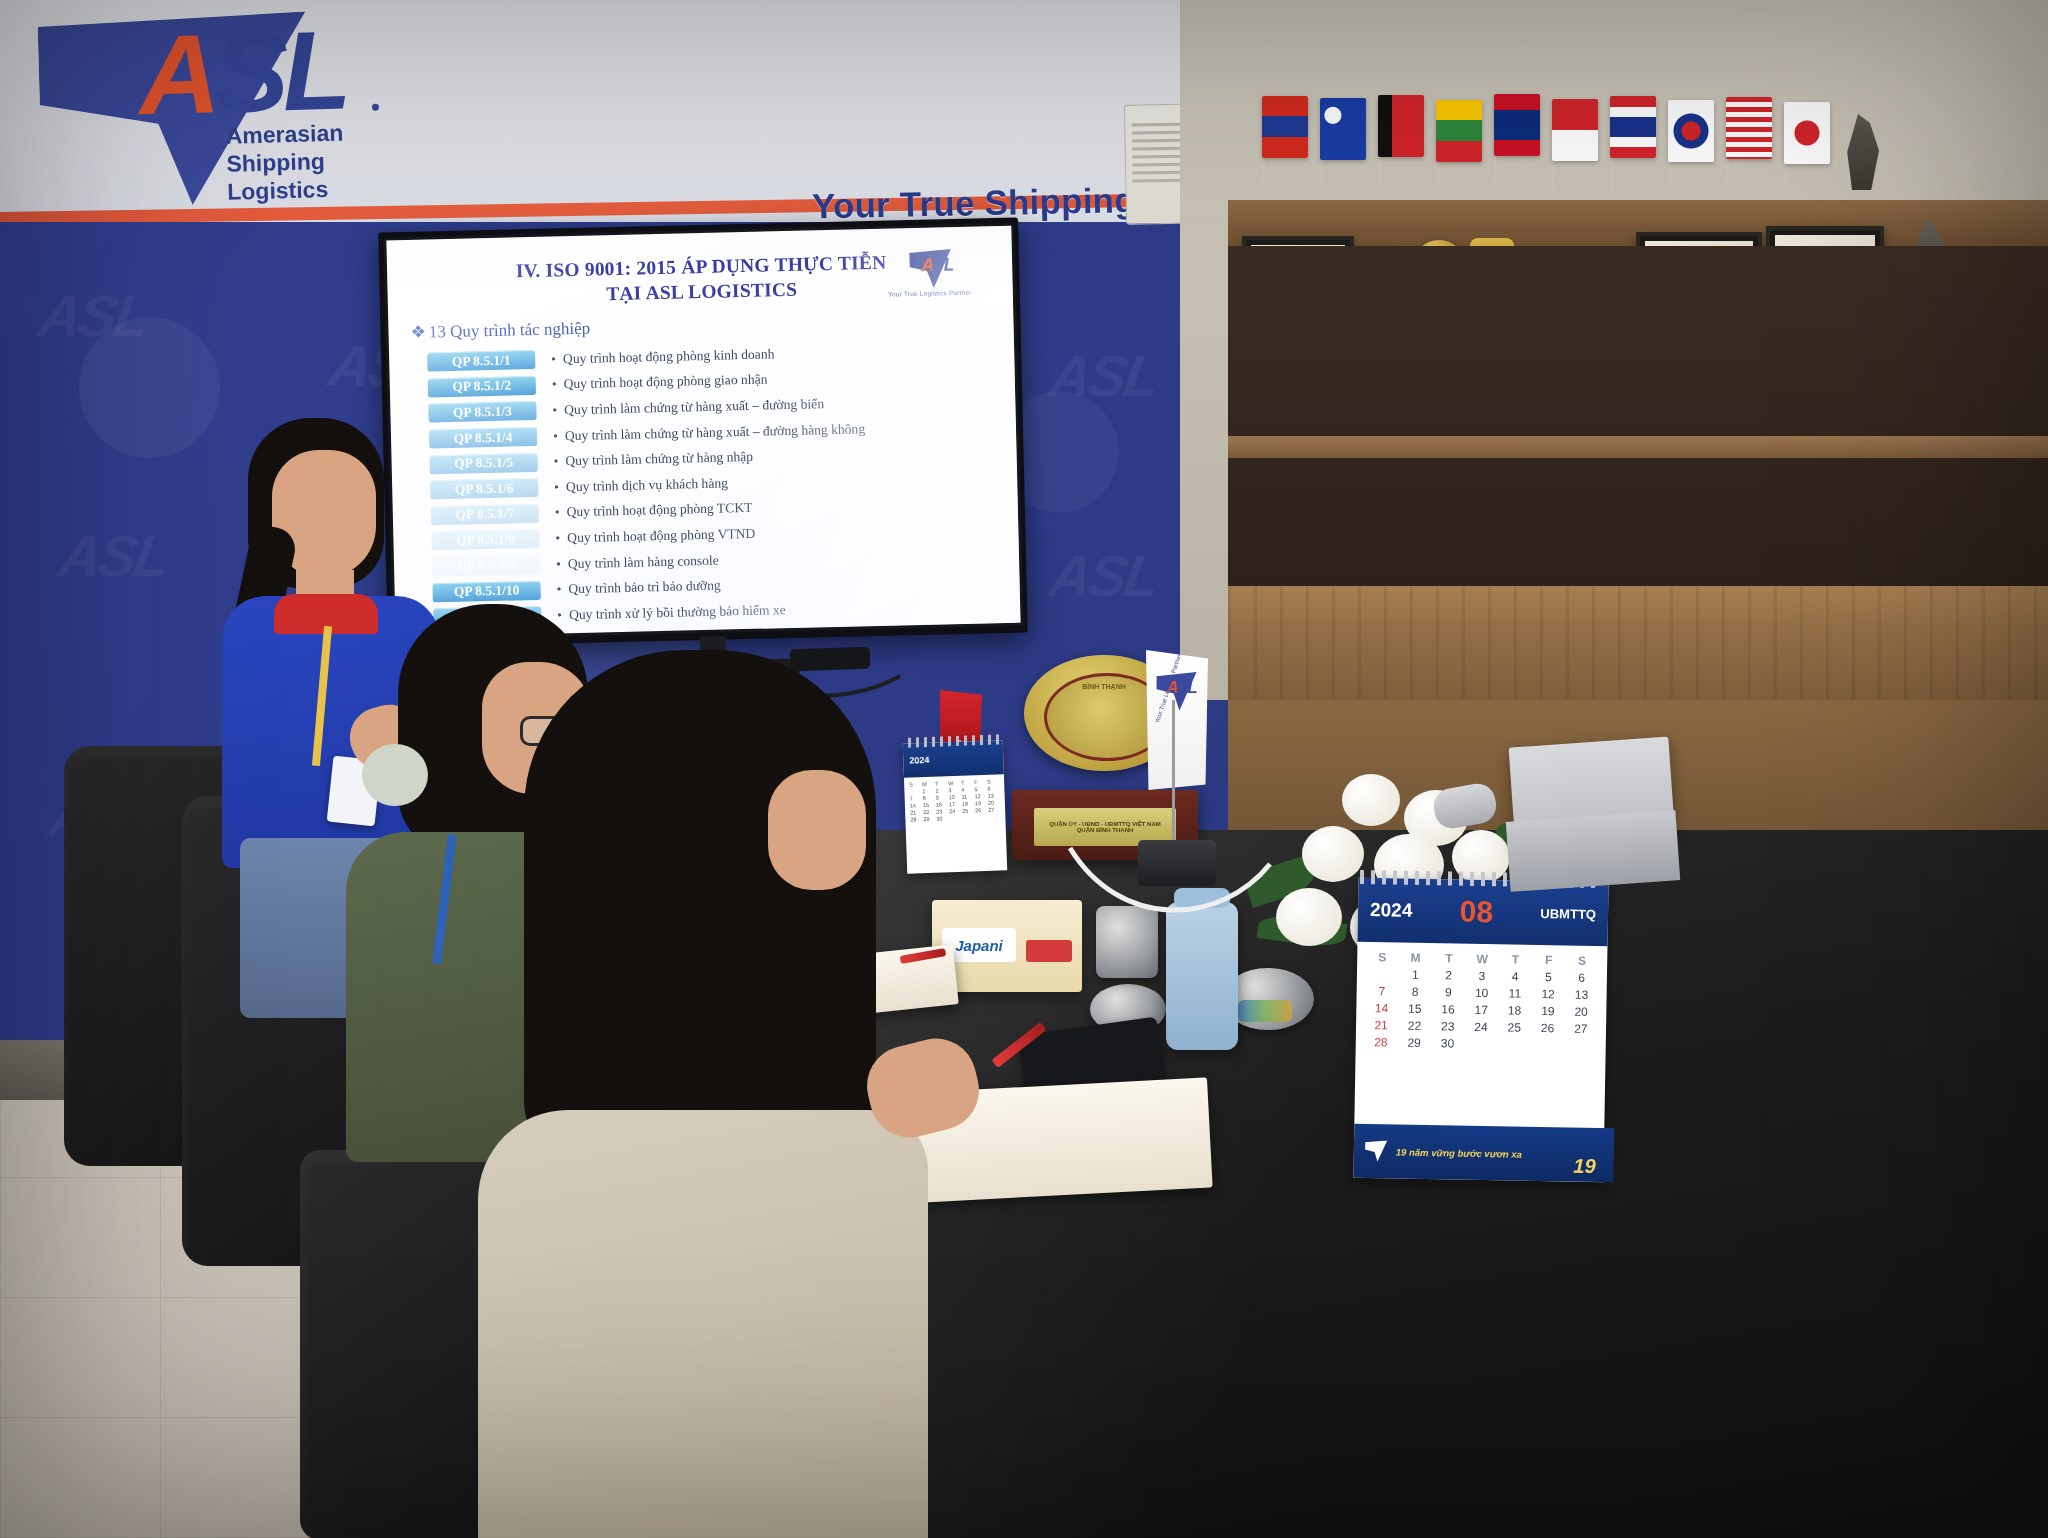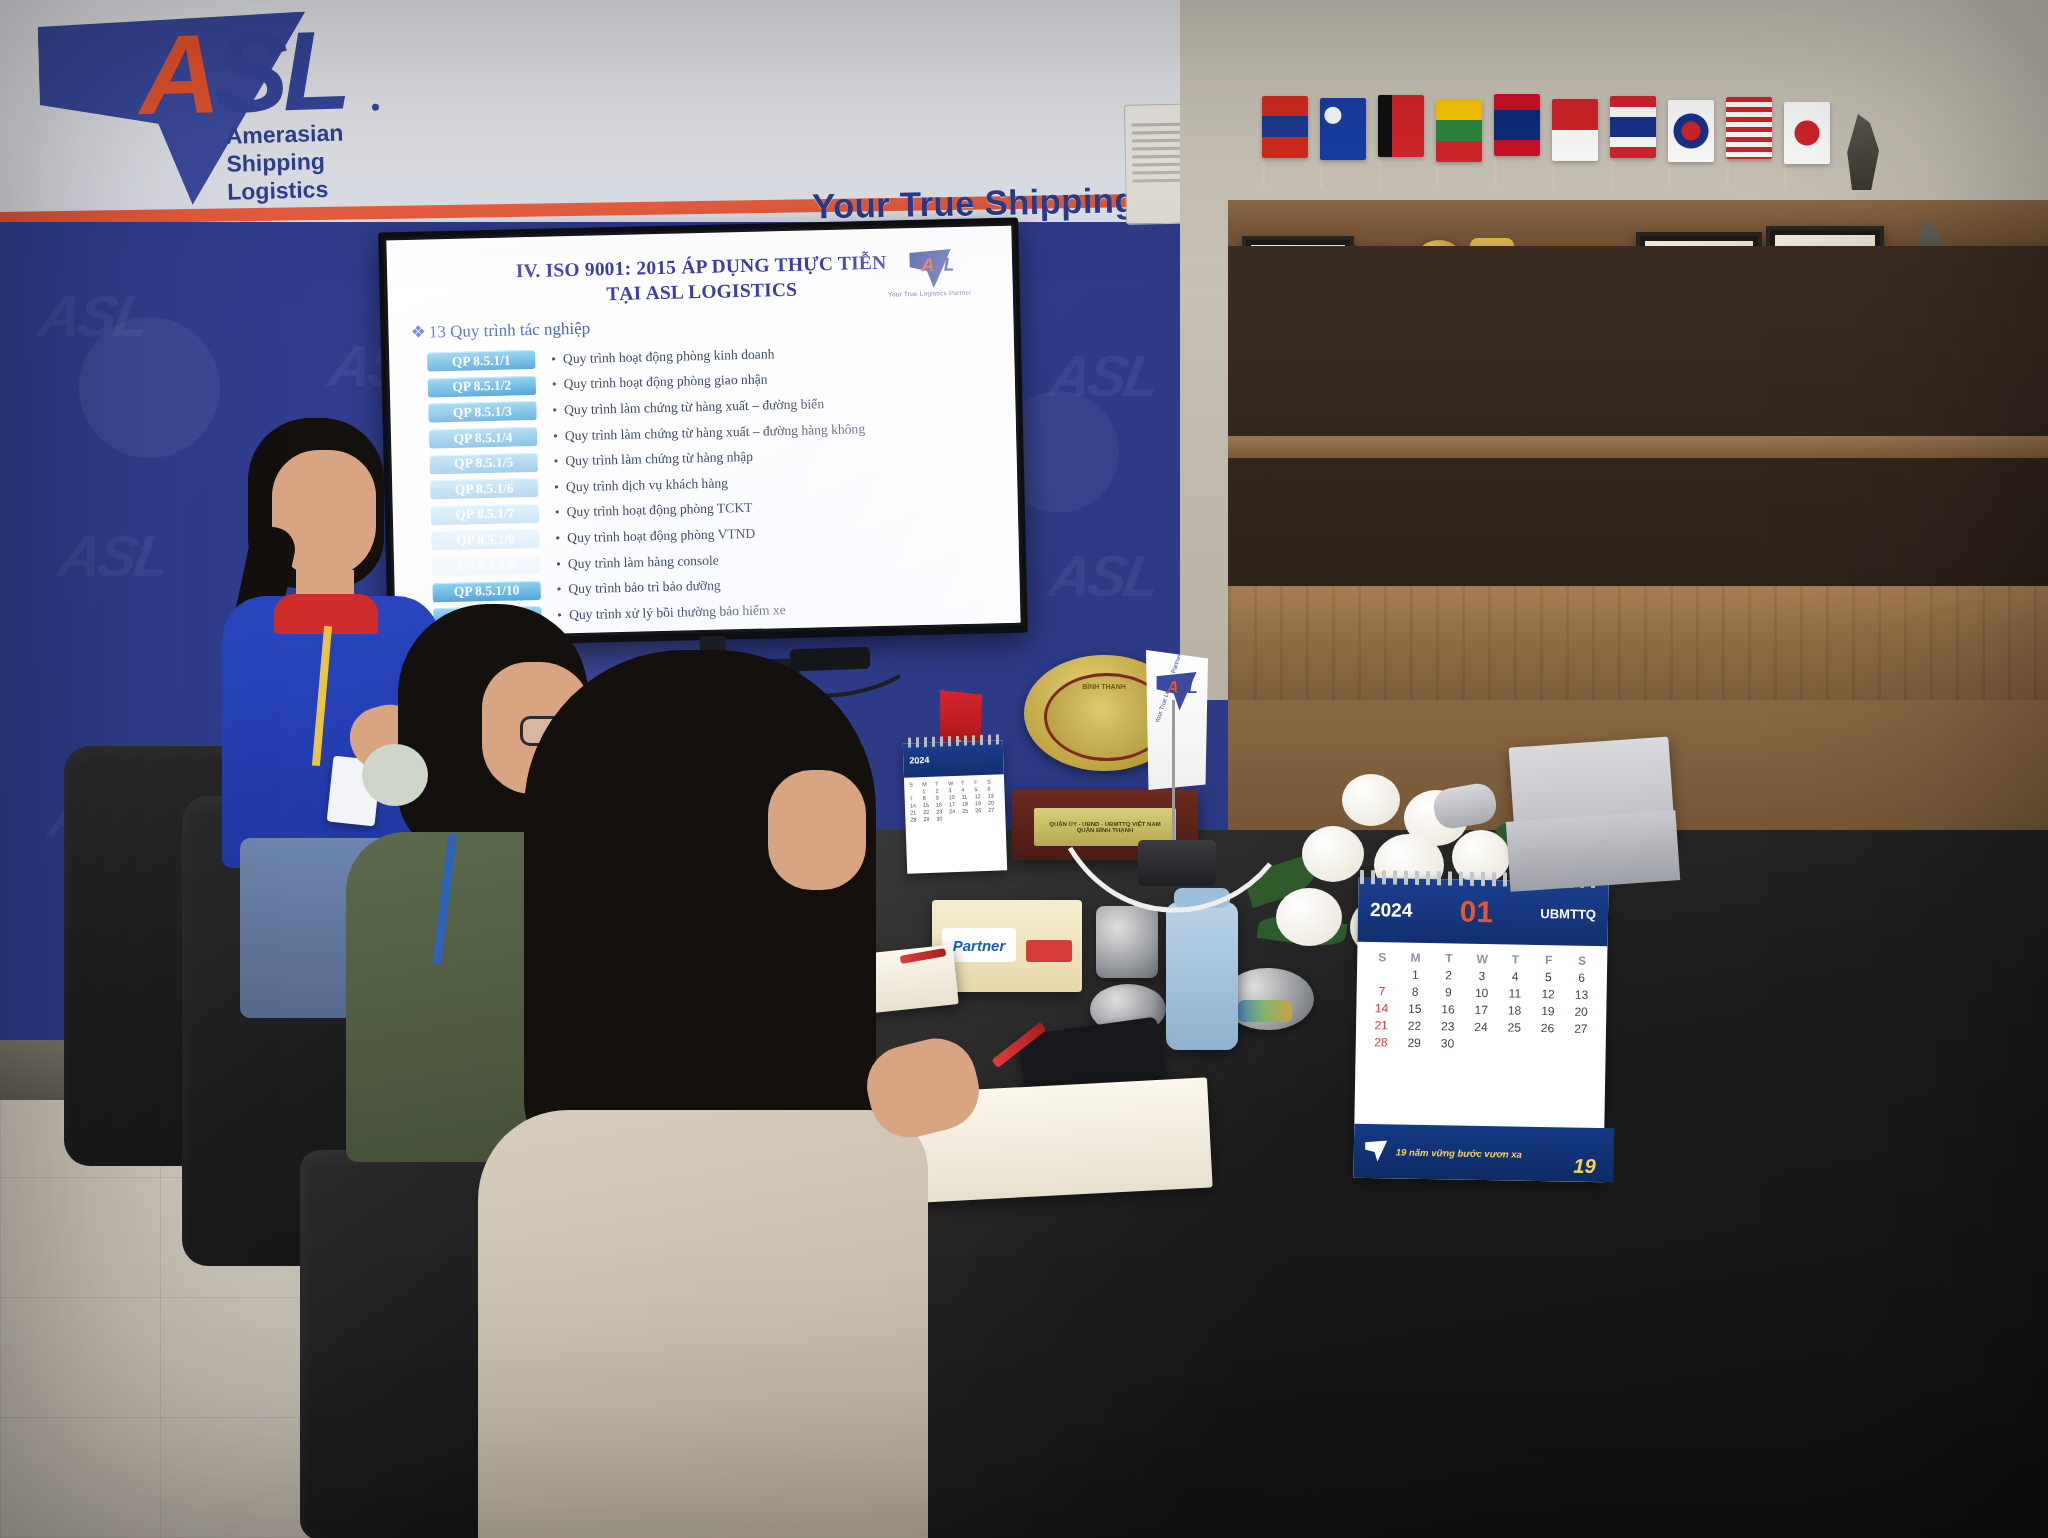--- a/index.html
+++ b/index.html
@@ -437,21 +437,21 @@
         <span>27</span>
       <span>28</span>
         <span>29</span>
         <span>30</span>
     </div>
   </div>
   <div style="position:absolute;left:908px;top:736px;width:94px;height:10px;background:repeating-linear-gradient(90deg,#b9bcc2 0 3px,transparent 3px 8px);transform:rotate(-2deg);"></div>
 
   <div class="tissue" style="left:932px;top:900px;width:150px;height:92px;">
     <div style="position:absolute;left:10px;top:28px;width:74px;height:34px;background:#fff;border-radius:4px;
-      display:flex;align-items:center;justify-content:center;color:#1c5fa8;font-size:15px;font-weight:800;font-style:italic;">Partner</div>
+      display:flex;align-items:center;justify-content:center;color:#1c5fa8;font-size:15px;font-weight:800;font-style:italic;">Japani</div>
     <div style="position:absolute;left:94px;top:40px;width:46px;height:22px;background:#d63b3b;border-radius:3px;"></div>
   </div>
 
   <div class="glass" style="left:1090px;top:984px;width:76px;height:50px;"></div>
   <div class="glass" style="left:1096px;top:906px;width:62px;height:72px;border-radius:8px;"></div>
   <div class="glass" style="left:1222px;top:968px;width:92px;height:62px;"></div>
   <div style="position:absolute;left:1238px;top:1000px;width:54px;height:22px;background:linear-gradient(90deg,#3f7fbf,#7bb35a,#d3a23c);border-radius:6px;opacity:.85;"></div>
 
   <div class="bottle" style="left:1166px;top:902px;width:72px;height:148px;">
     <div style="position:absolute;left:8px;top:-14px;width:56px;height:20px;background:#9cc0dc;border-radius:8px;"></div>
@@ -470,21 +470,21 @@
     <div class="petal" style="left:30px;top:120px;width:66px;height:58px;"></div>
     <div class="petal" style="left:104px;top:128px;width:72px;height:62px;"></div>
     <div class="petal" style="left:184px;top:126px;width:64px;height:56px;"></div>
     <div class="petal" style="left:244px;top:112px;width:56px;height:50px;"></div>
     <div class="petal" style="left:148px;top:178px;width:58px;height:48px;"></div>
   </div>
 
   <div class="calendar" style="left:1356px;top:880px;width:250px;height:300px;transform:rotate(1deg);">
     <div class="cal-head" style="height:64px;display:flex;align-items:center;justify-content:space-between;padding:0 12px;">
       <span style="font-size:19px;font-weight:800;">2024</span>
-      <span style="font-size:30px;font-weight:800;color:#e8552e;">01</span>
+      <span style="font-size:30px;font-weight:800;color:#e8552e;">08</span>
       <span style="font-size:13px;font-weight:700;">UBMTTQ</span>
     </div>
     <div id="wall-cal-grid" style="padding:8px 10px;display:grid;grid-template-columns:repeat(7,1fr);gap:3px;font-size:12px;color:#3d4655;text-align:center;">
         <span style="font-weight: 700; color: rgb(138, 147, 165);">S</span>
         <span style="font-weight: 700; color: rgb(138, 147, 165);">M</span>
         <span style="font-weight: 700; color: rgb(138, 147, 165);">T</span>
         <span style="font-weight: 700; color: rgb(138, 147, 165);">W</span>
         <span style="font-weight: 700; color: rgb(138, 147, 165);">T</span>
         <span style="font-weight: 700; color: rgb(138, 147, 165);">F</span>
         <span style="font-weight: 700; color: rgb(138, 147, 165);">S</span>

